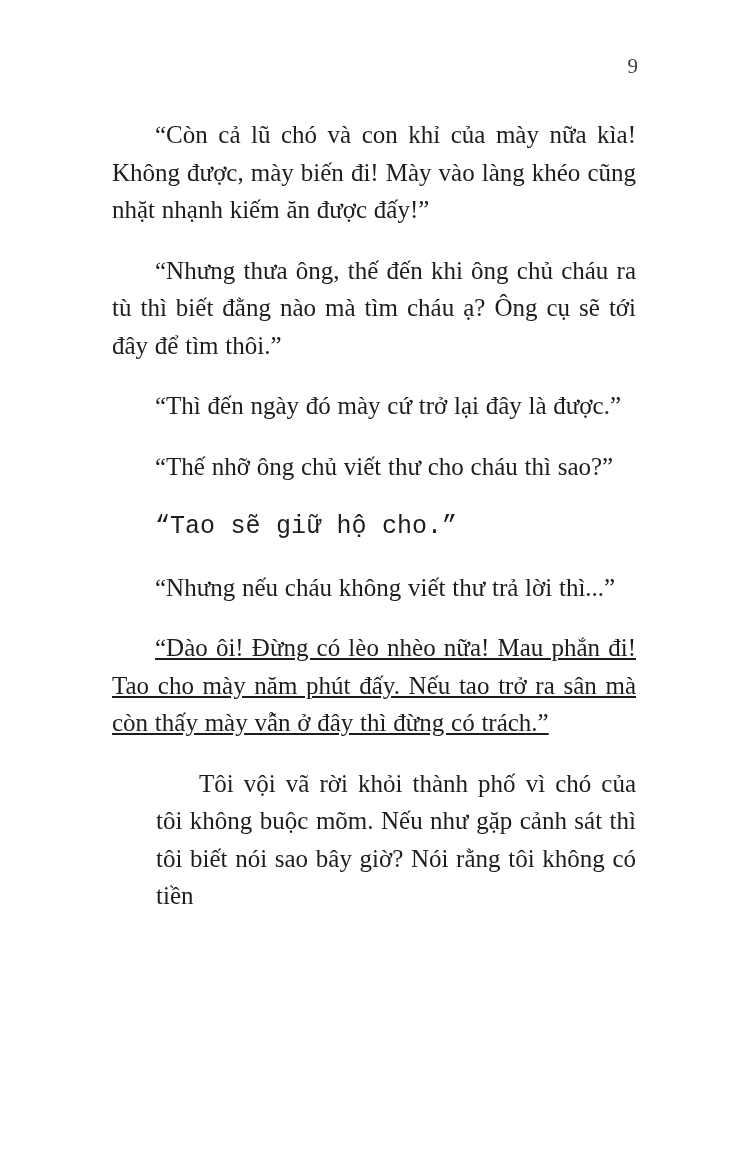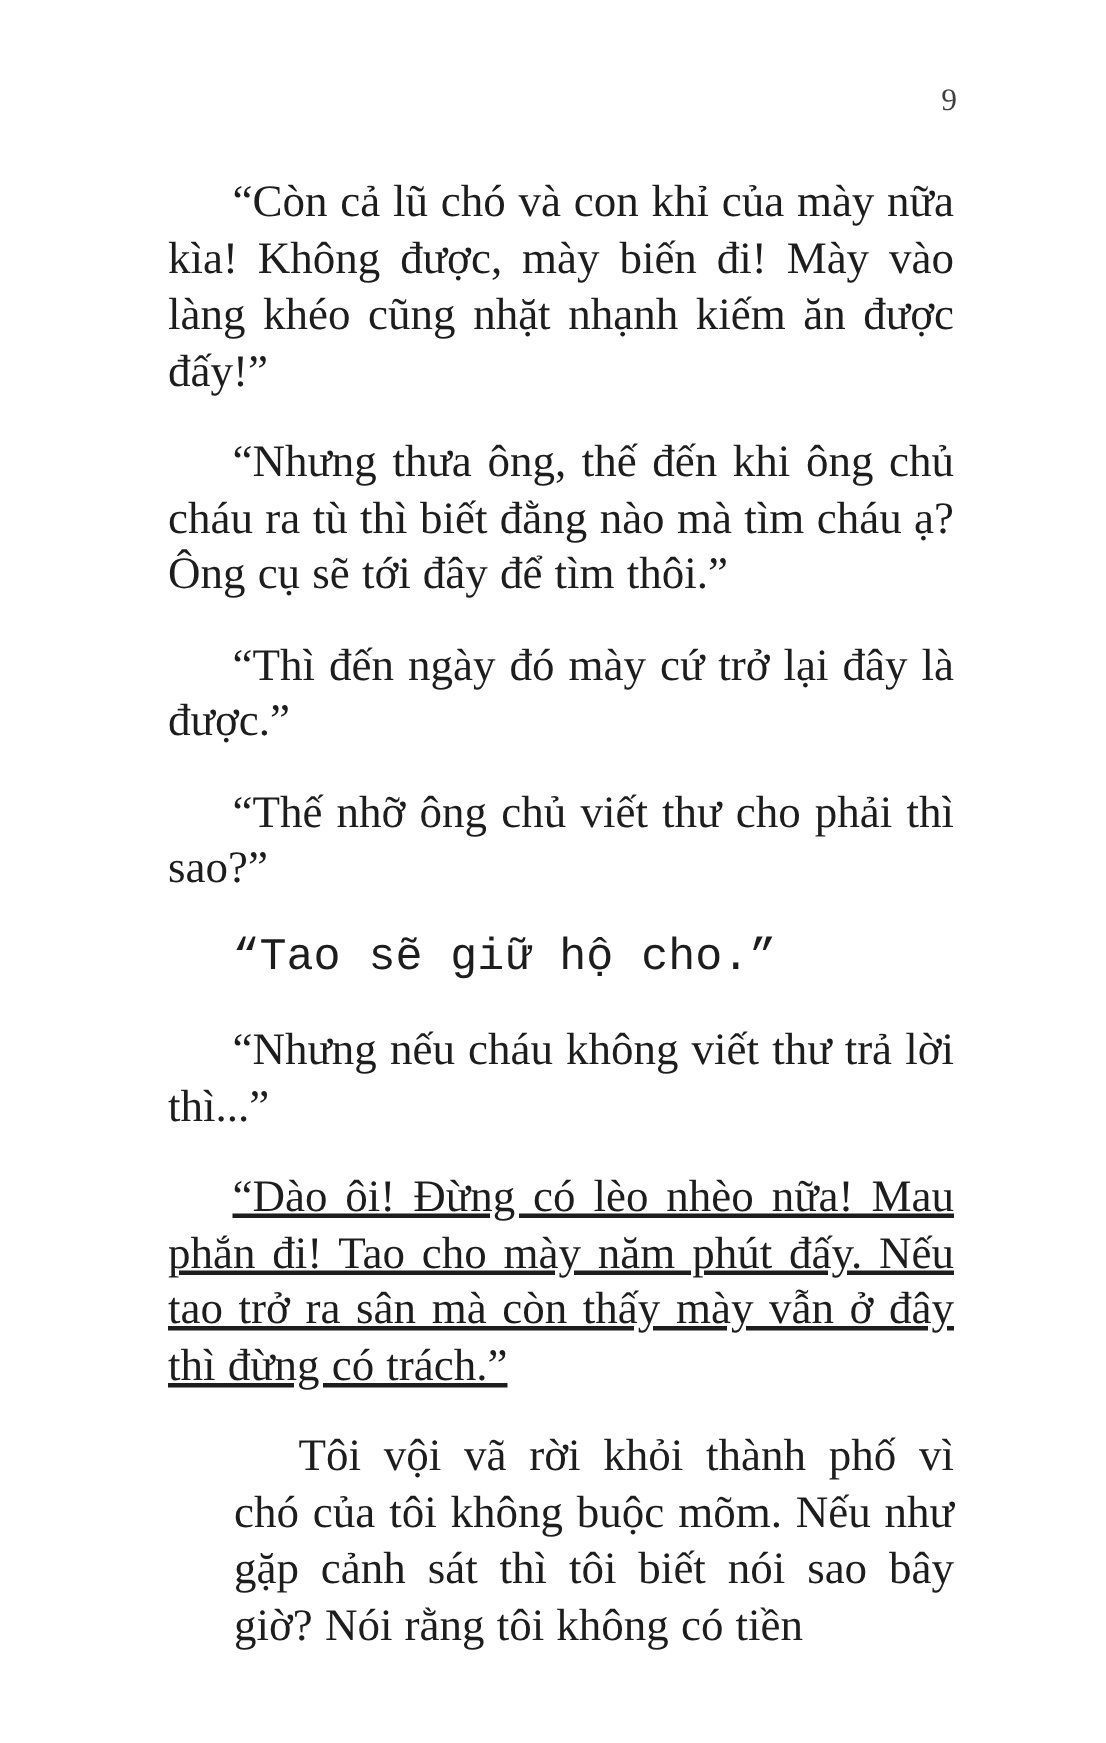--- a/index.html
+++ b/index.html
@@ -24,39 +24,39 @@
     color: #3f3f3f;
   }
   .text-block {
     position: absolute;
     left: 112px;
     top: 116px;
     width: 524px;
   }
   .para {
     margin: 0 0 23px 0;
-    font-size: 30px;
+    font-size: 25px;
     line-height: 37.5px;
     text-align: justify;
     text-indent: 43px;
     color: #1d1d1d;
     word-spacing: 0.02em;
   }
   .para:last-child {
     margin-bottom: 0;
   }
 </style>
 </head>
 <body>
 
 <div class="page" style="background: rgb(255, 255, 255);">
   <div class="page-number" style="color: rgb(63, 63, 63);">9</div>
   <div class="text-block" id="text-block">
       <p class="para" style="color: rgb(29, 29, 29);">“Còn cả lũ chó và con khỉ của mày nữa kìa! Không được, mày biến đi! Mày vào làng khéo cũng nhặt nhạnh kiếm ăn được đấy!”</p>
       <p class="para" style="color: rgb(29, 29, 29);">“Nhưng thưa ông, thế đến khi ông chủ cháu ra tù thì biết đằng nào mà tìm cháu ạ? Ông cụ sẽ tới đây để tìm thôi.”</p>
       <p class="para" style="color: rgb(29, 29, 29);">“Thì đến ngày đó mày cứ trở lại đây là được.”</p>
-      <p class="para" style="color: rgb(29, 29, 29);">“Thế nhỡ ông chủ viết thư cho phải thì sao?”</p>
+      <p class="para" style="color: rgb(29, 29, 29);">“Thế nhỡ ông chủ viết thư cho cháu thì sao?”</p>
       <p class="para" style="color: rgb(29, 29, 29); font-family: Liberation Mono, monospace;">“Tao sẽ giữ hộ cho.”</p>
       <p class="para" style="color: rgb(29, 29, 29);">“Nhưng nếu cháu không viết thư trả lời thì...”</p>
       <p class="para" style="color: rgb(29, 29, 29); text-decoration: underline;">“Dào ôi! Đừng có lèo nhèo nữa! Mau phắn đi! Tao cho mày năm phút đấy. Nếu tao trở ra sân mà còn thấy mày vẫn ở đây thì đừng có trách.”</p>
       <p class="para" style="color: rgb(29, 29, 29); margin-left: 44px;">Tôi vội vã rời khỏi thành phố vì chó của tôi không buộc mõm. Nếu như gặp cảnh sát thì tôi biết nói sao bây giờ? Nói rằng tôi không có tiền</p>
     </div>
 </div>
 
 </body></html>

